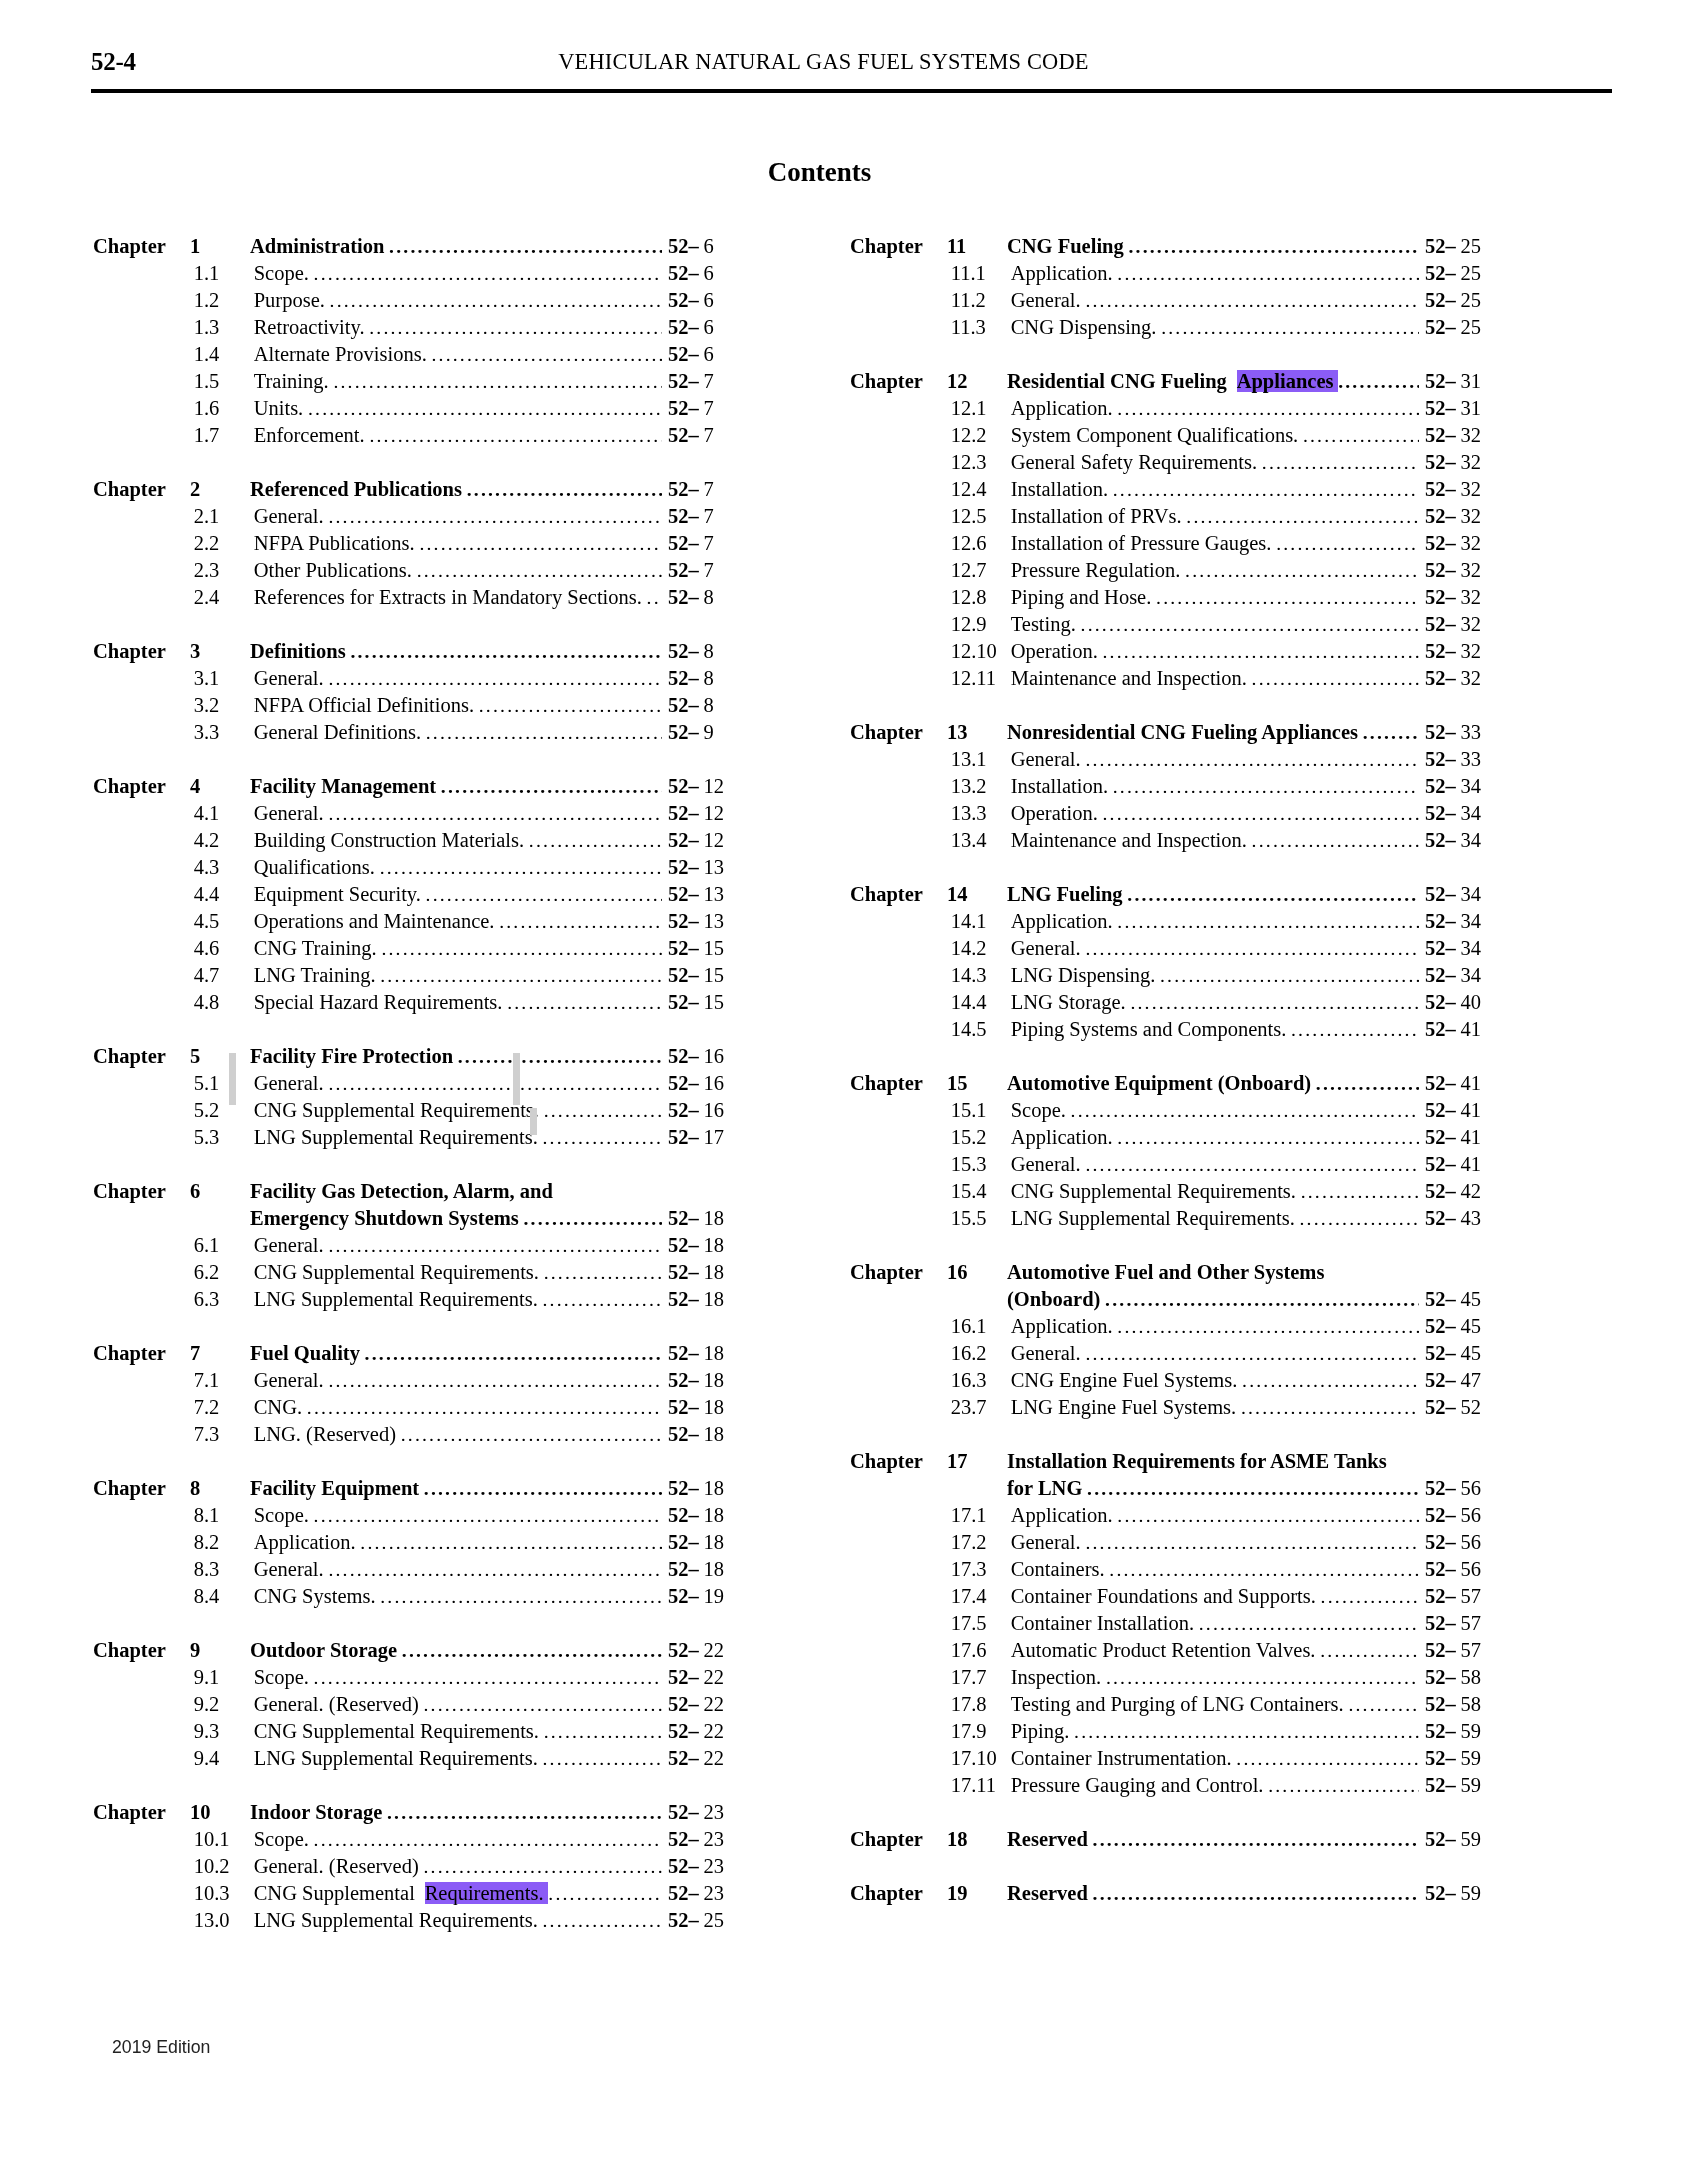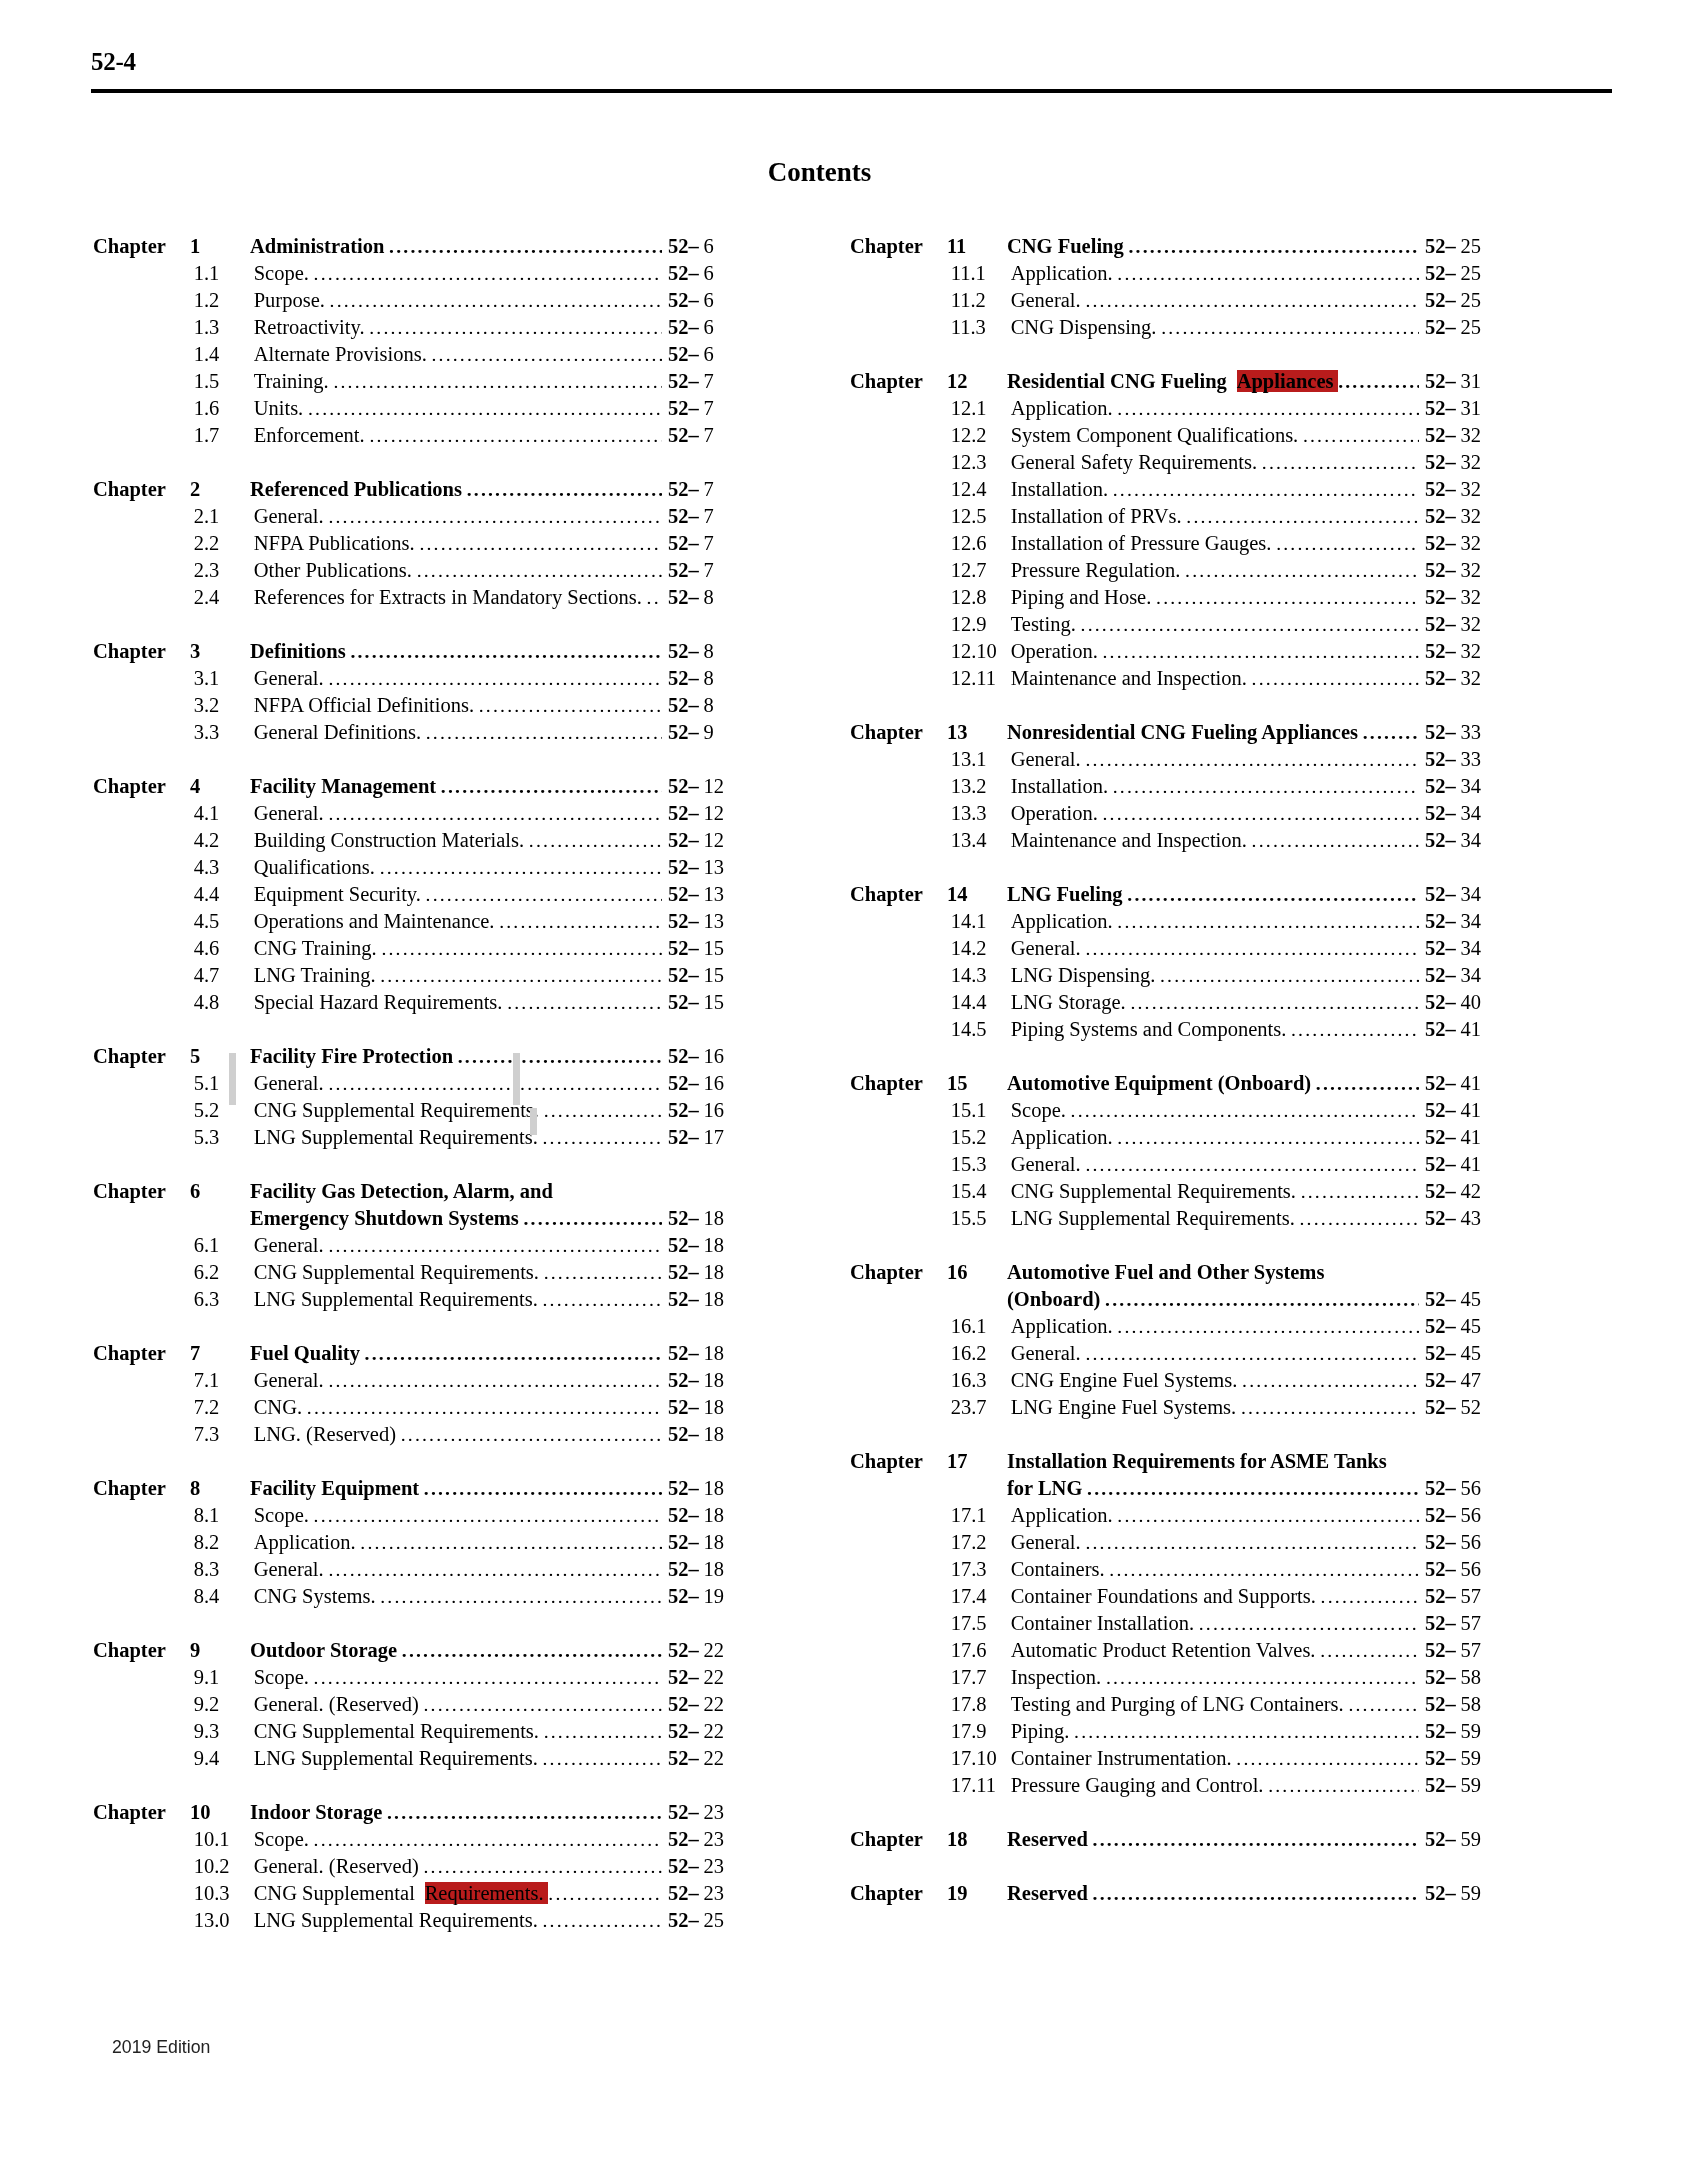--- a/index.html
+++ b/index.html
@@ -103,21 +103,21 @@
   }
   
   .c-title {
     flex: 1 1 auto;
     min-width: 0;
     position: relative;
     overflow: hidden;
     padding-right: 3.7px;
   }
   .c-title .txt { position: relative; z-index: 2; background: #fff; padding-right: 4.7px; }
-  .c-title .txt.hl { background: #b91c1c; }
+  .c-title .txt.hl { background: #8b5cf6; }
   .leader {
     position: relative;
     z-index: 1;
     color: #000;
     letter-spacing: 2.2px;
     font-size: 19.6px;
   }
 
   
   .c-page {
@@ -153,20 +153,21 @@
     font-family: "Liberation Sans", "DejaVu Sans", sans-serif;
     font-size: 17.7px;
     color: #222;
   }
 </style>
 </head>
 <body>
 
 <div id="running-head">
   <div id="folio">52-4</div>
+  <div id="head-title">VEHICULAR NATURAL GAS FUEL SYSTEMS CODE</div>
 </div>
 <div id="head-rule"></div>
 
 <div id="contents-title">Contents</div>
 
 <div class="column" id="col-left">
     <div class="row chapter">
       <span class="c-word">Chapter</span>
       <span class="c-num">1</span>
       <span class="c-title"><span class="txt">Administration</span><span class="leader">..........................................................................................</span></span>

